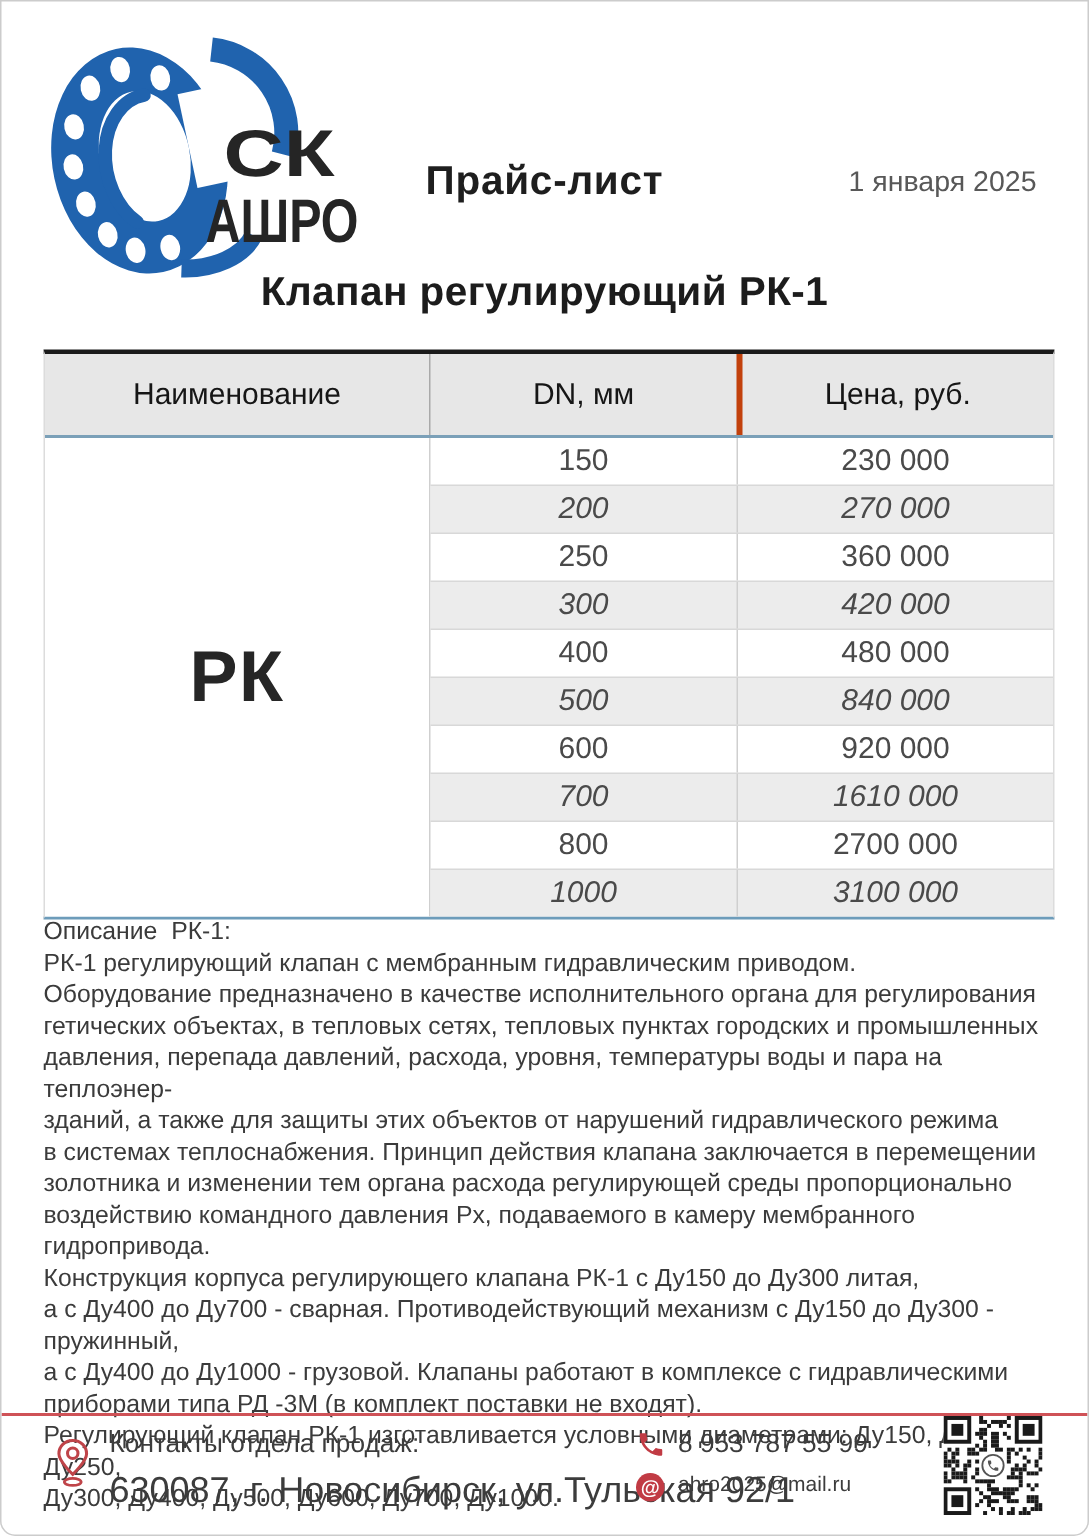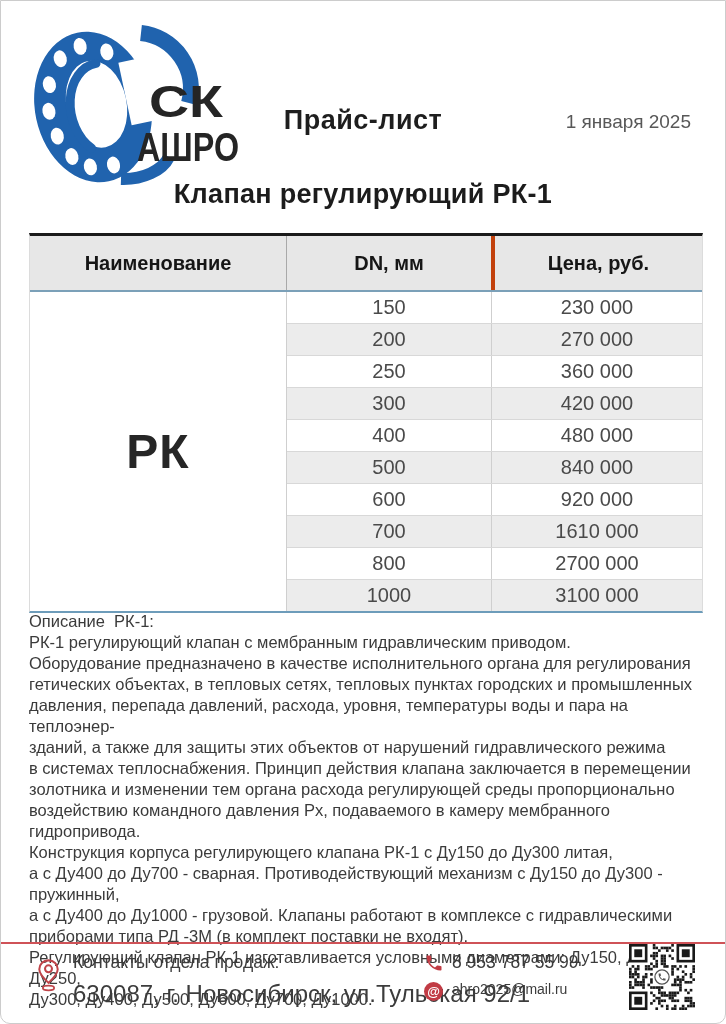--- a/index.html
+++ b/index.html
@@ -24,35 +24,35 @@
   }
   
   .price-table{
     position:absolute;left:28px;top:232px;width:672px;
     border-top:3px solid #1b1b1b;border-bottom:2px solid #6d9cba;
     border-left:1px solid #dcdcdc;border-right:1px solid #dcdcdc;
   }
   .thead{display:flex;height:54px;background:#e7e7e7;border-bottom:2px solid #7ba0b8;}
   .th{
     display:flex;align-items:center;justify-content:center;
-    font-size:20px;font-weight:bold;color:#161616;
+    font-size:20px;font-weight:normal;color:#161616;
   }
   .th.c1{width:256px;border-right:1px solid #a9a9a9;}
   .th.c2{width:204px;border-right:4px solid #c2410c;}
   .th.c3{flex:1;}
   .tbody{display:flex;}
   .name-cell{
     width:256px;border-right:1px solid #cfcfcf;background:#fff;
     display:flex;align-items:center;justify-content:center;
     font-size:48px;font-weight:bold;color:#262626;letter-spacing:1px;
   }
   .rows{flex:1;display:flex;flex-direction:column;text-align:center;}
   .row{display:flex;height:31px;border-bottom:1px solid #d8d8d8;}
   .row:last-child{border-bottom:none;}
-  .row.striped{background:#ececec;}
+  .row.striped{background:#ececec;font-style:italic;}
   .cell{
     display:flex;align-items:center;justify-content:center;
     font-size:20px;color:#4a4a4a;
   }
   .cell.dn{width:204px;border-right:1px solid #cfcfcf;}
   .cell.price{flex:1;}
   
   .description{
     position:absolute;left:28px;top:610px;right:24px;
     font-size:16.5px;line-height:21px;color:#3b3b3b;

